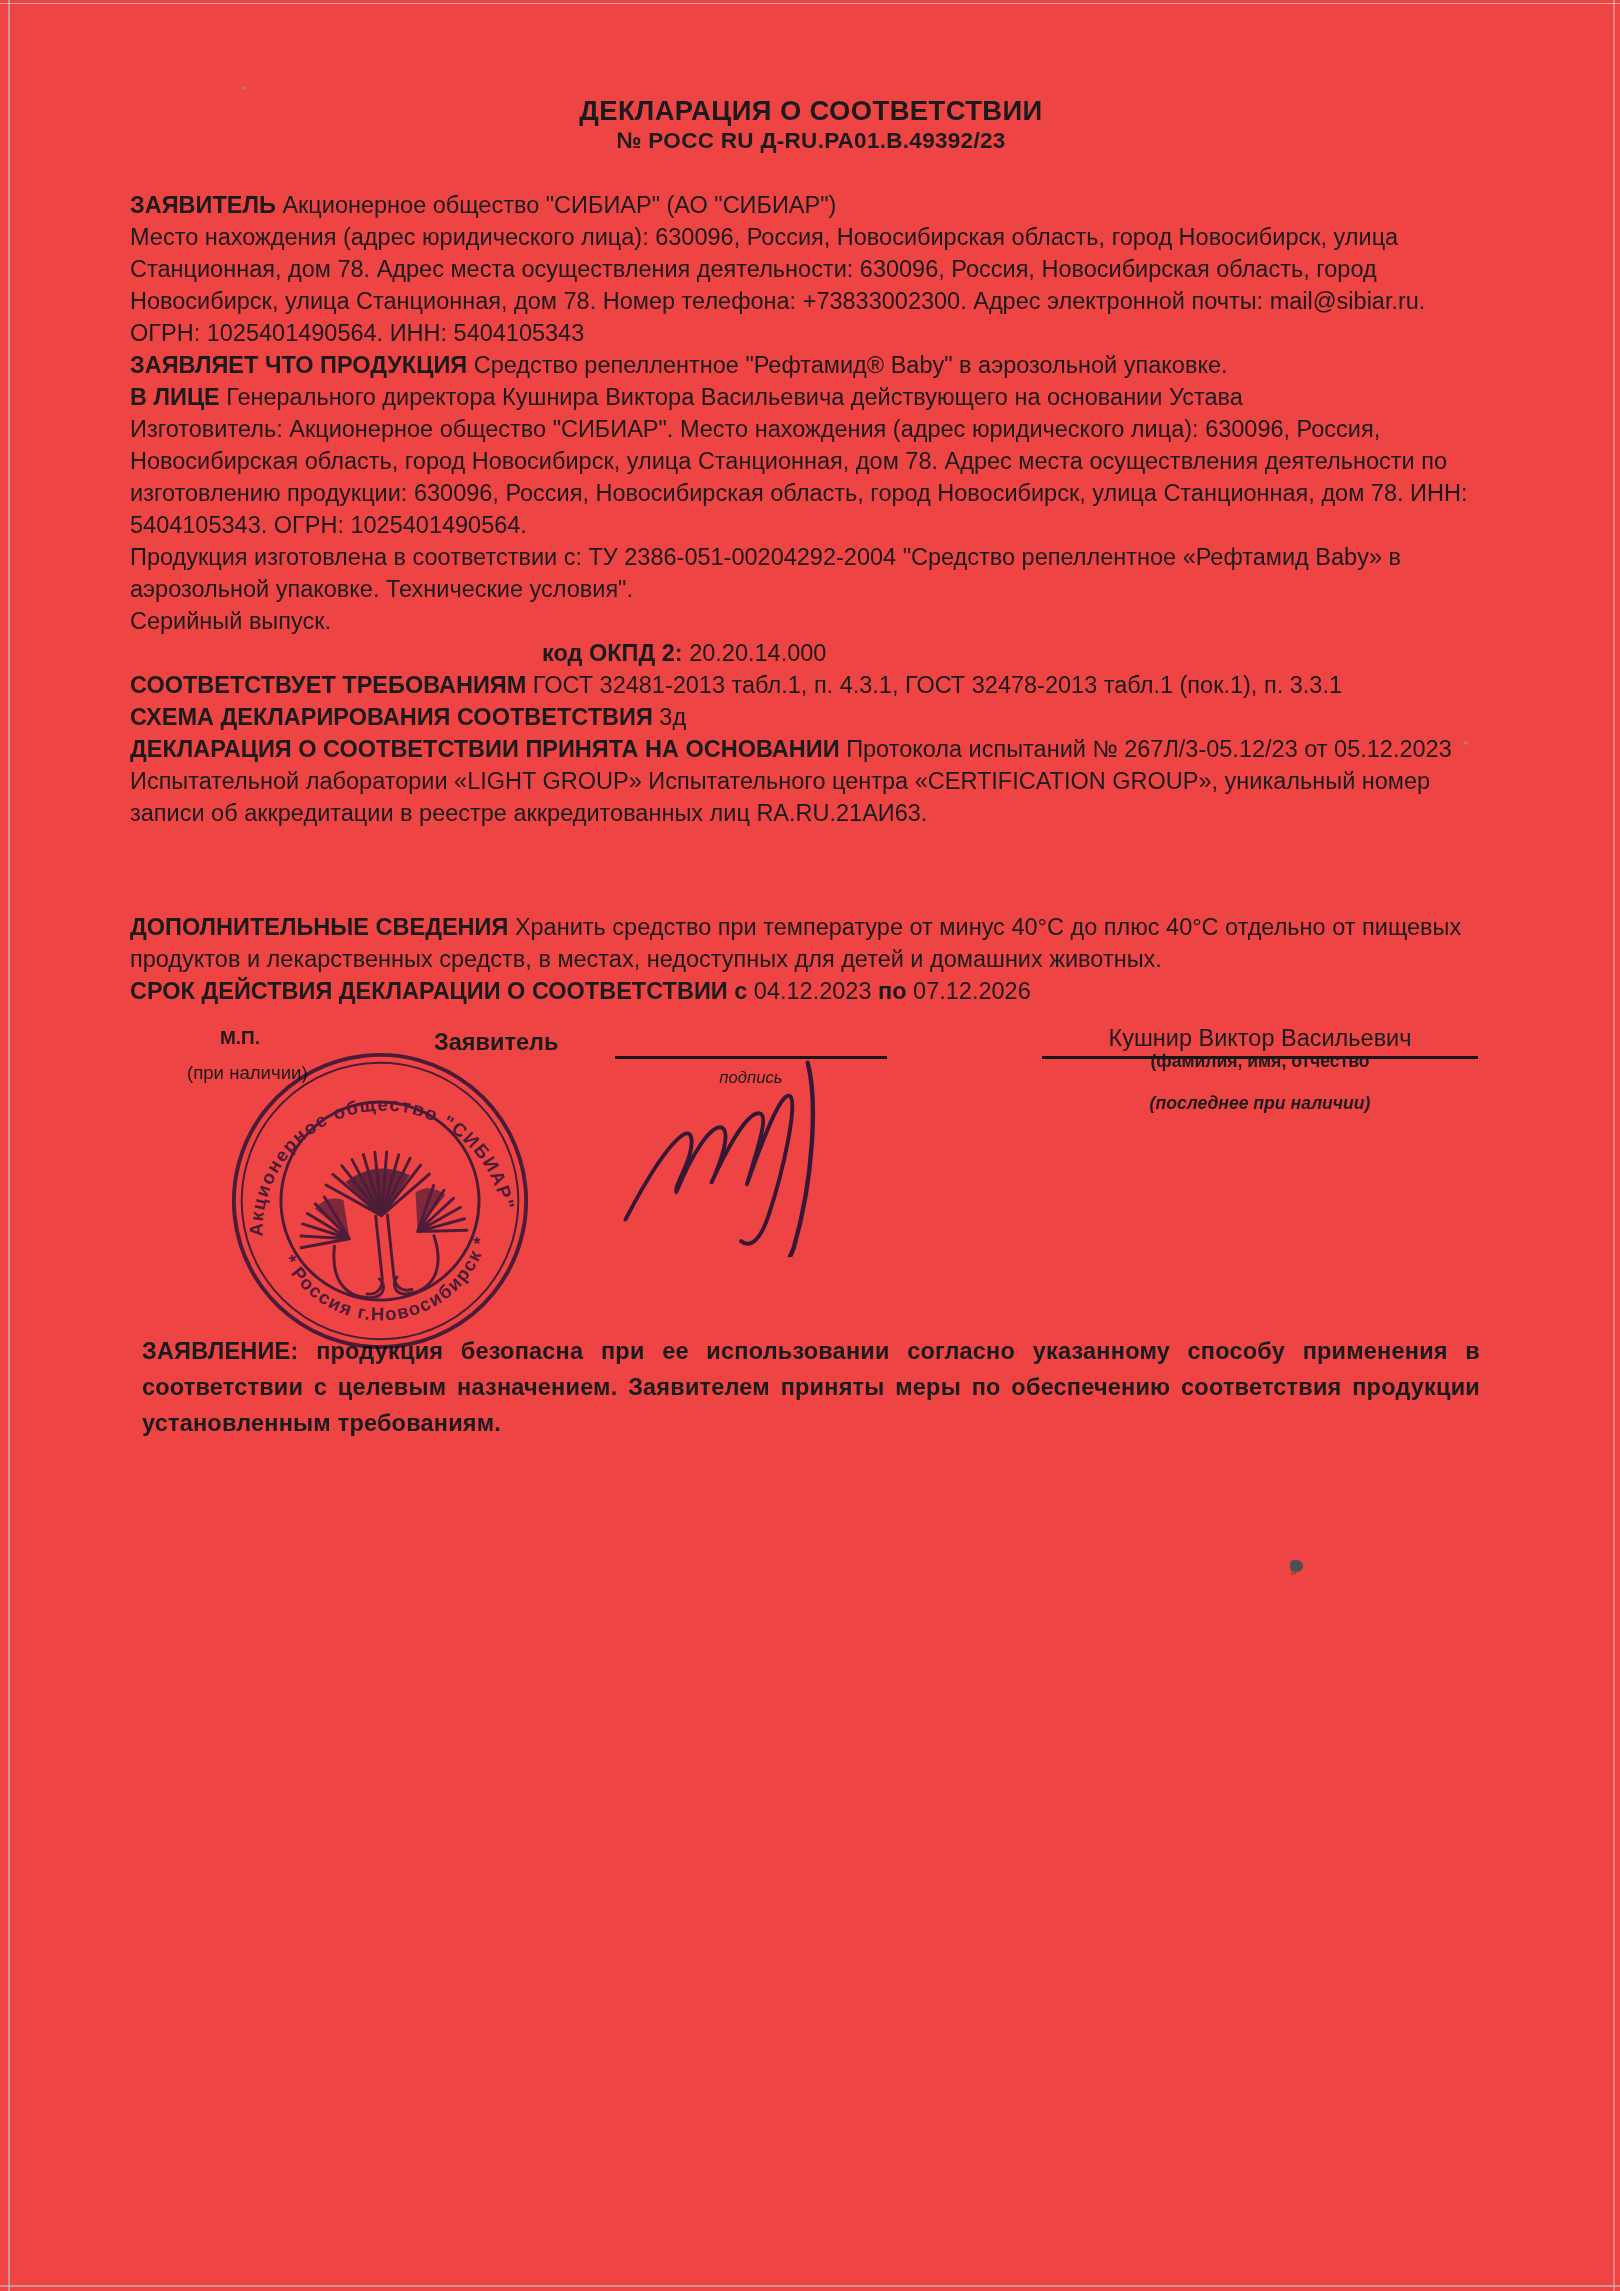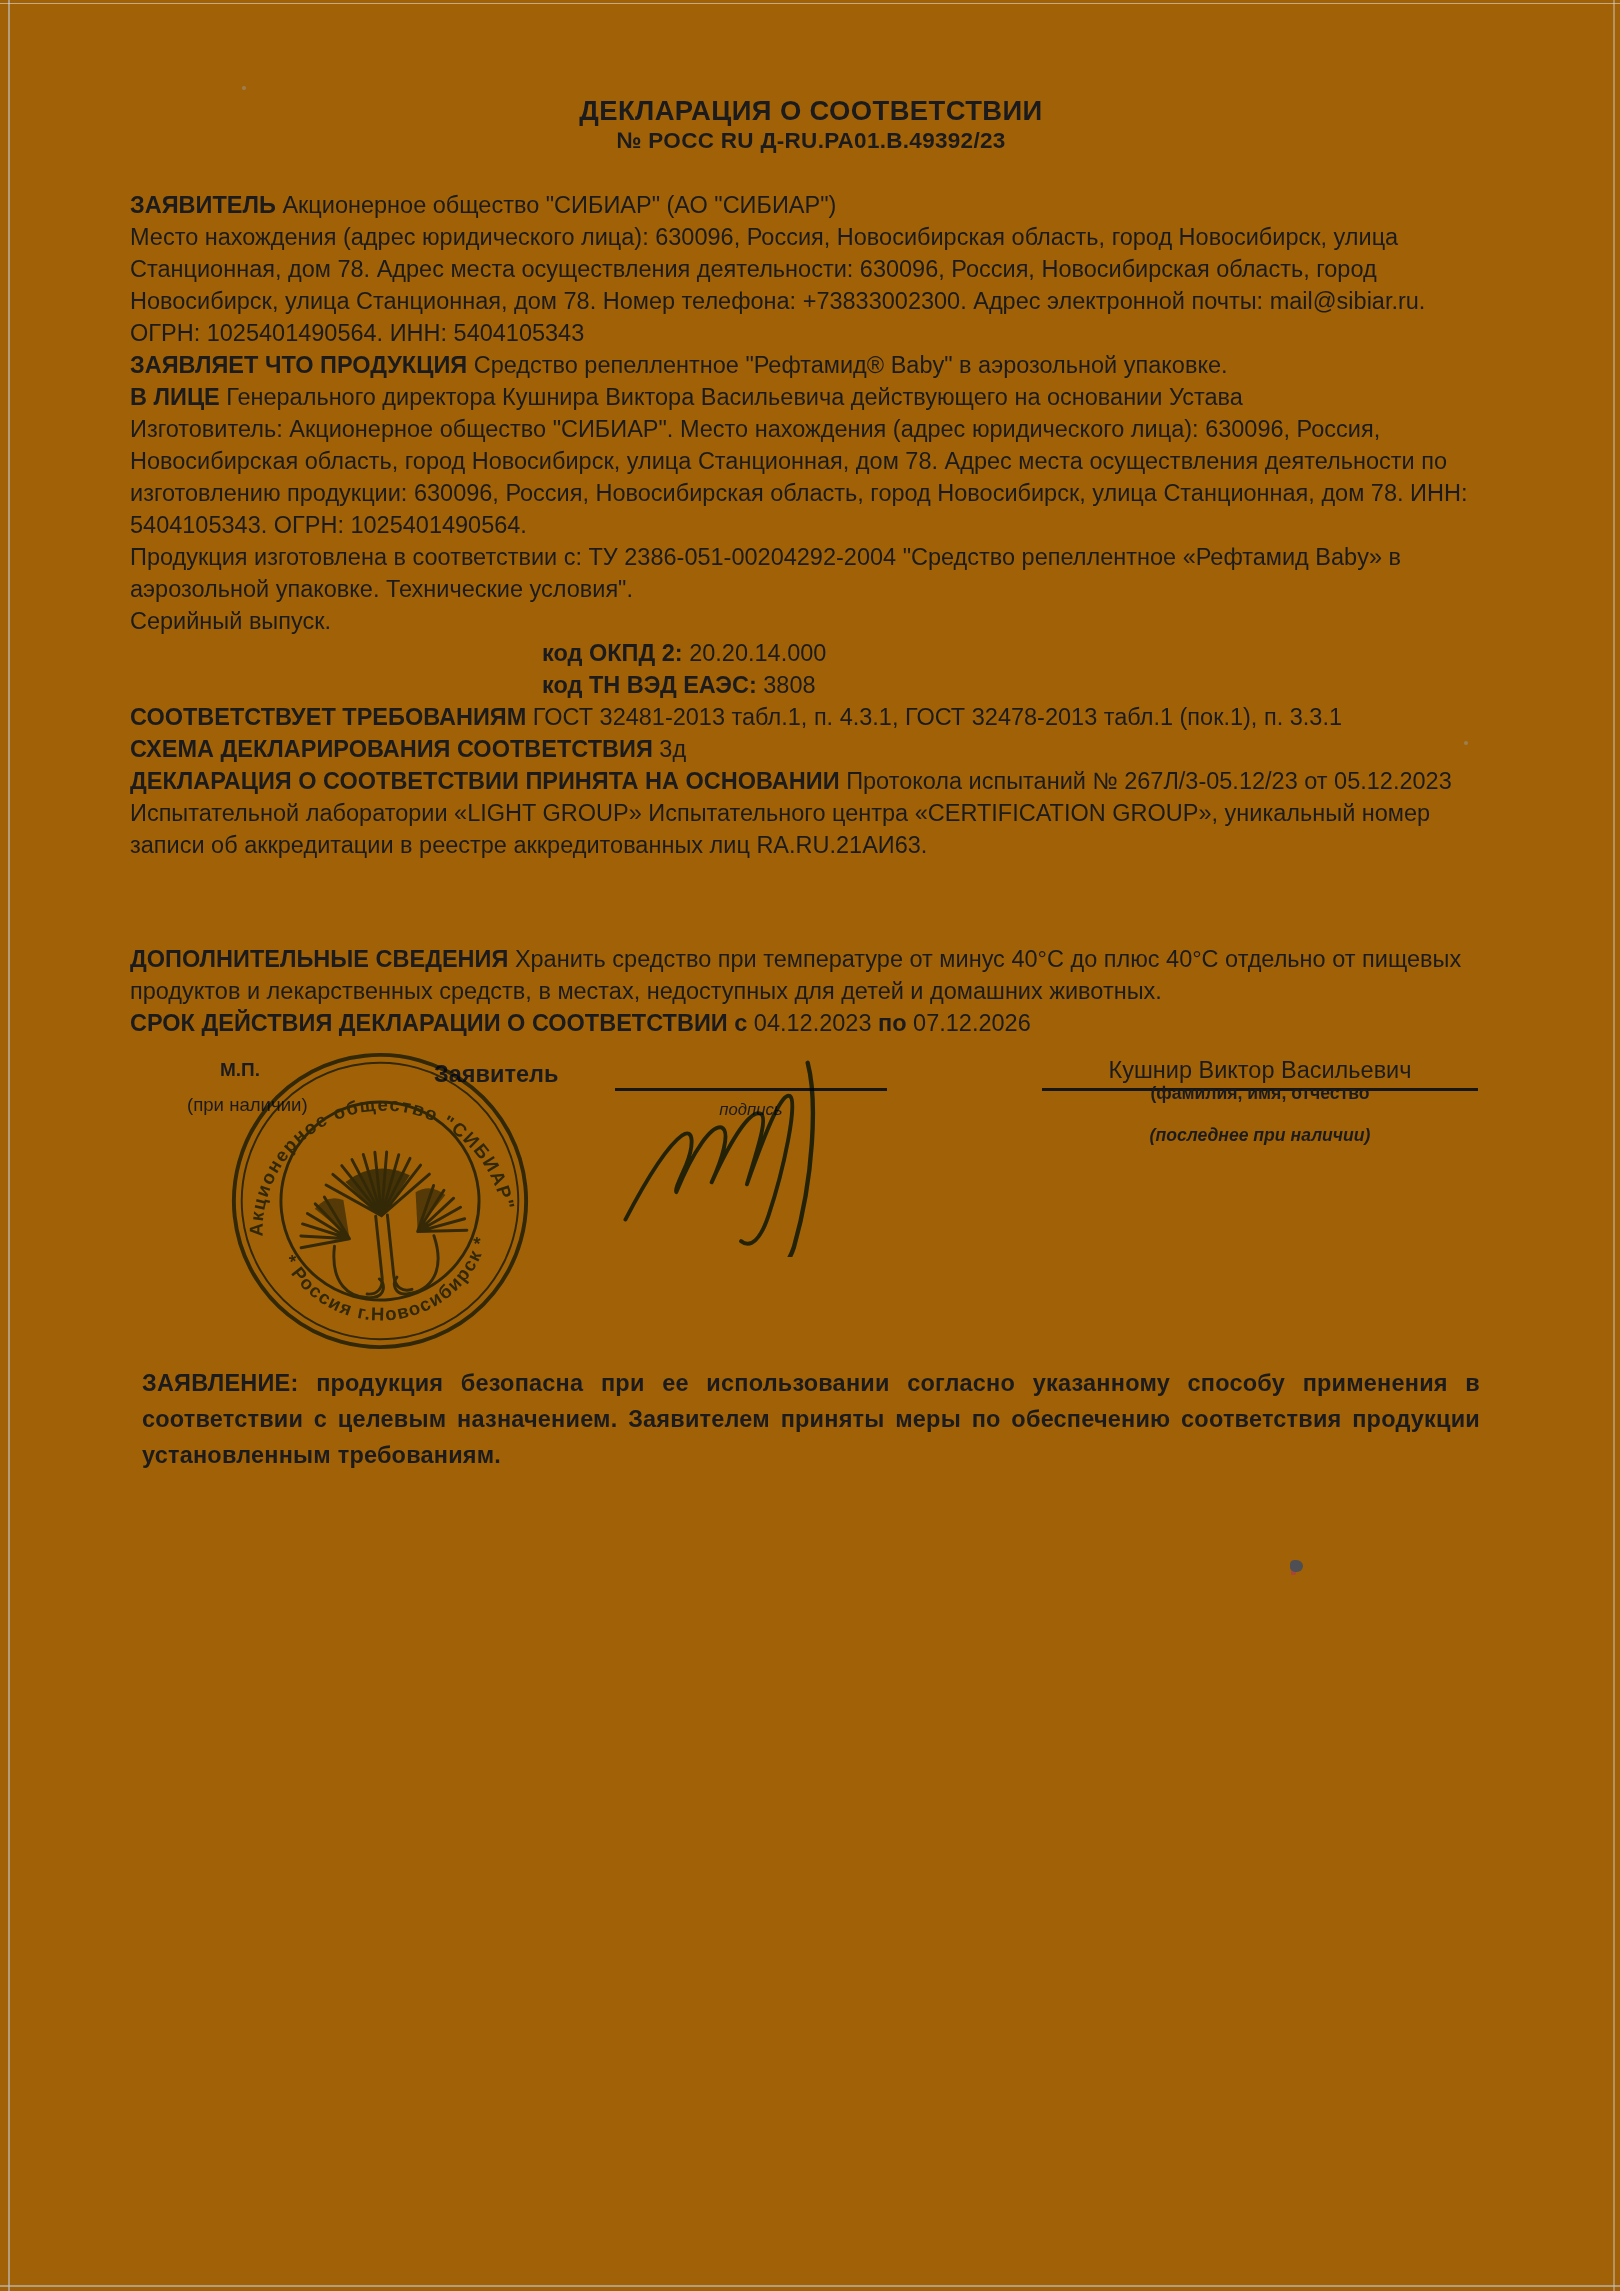--- a/index.html
+++ b/index.html
@@ -2,21 +2,21 @@
 <html lang="ru"><head>
 <meta charset="utf-8">
 <style>
   * { box-sizing: border-box; }
   html, body { margin: 0; padding: 0; background: #ffffff; }
 
   .page {
     position: relative;
     width: 1620px;
     height: 2292px;
-    background: #a16207;
+    background: #ef4444;
     font-family: "Liberation Sans", "DejaVu Sans", sans-serif;
     color: #1b1b1d;
     overflow: hidden;
   }
 
   
   .edge-left  { position:absolute; left:7.8px;  top:0; width:2px; height:100%; background:#bdbdbd; opacity:.65; }
   .edge-right { position:absolute; right:4.9px; top:0; width:2px; height:100%; background:#cfcfcf; opacity:.45; }
   .edge-bottom{ position:absolute; left:0; bottom:4.9px; width:100%; height:2px; background:#bdbdbd; opacity:.65; }
   .edge-top   { position:absolute; left:0; top:2.9px;   width:100%; height:1px; background:#dcdcdc; opacity:.6; }
@@ -90,21 +90,20 @@
     <p class="para"><b>В ЛИЦЕ</b> <span>Генерального директора Кушнира Виктора Васильевича действующего на основании Устава</span></p>
 
     <p class="para">Изготовитель: Акционерное общество "СИБИАР". Место нахождения (адрес юридического лица): 630096, Россия, Новосибирская область, город Новосибирск, улица Станционная, дом 78. Адрес места осуществления деятельности по изготовлению продукции: 630096, Россия, Новосибирская область, город Новосибирск, улица Станционная, дом 78. ИНН: 5404105343. ОГРН: 1025401490564.</p>
 
     <p class="para">Продукция изготовлена в соответствии с: ТУ 2386-051-00204292-2004 "Средство репеллентное «Рефтамид Baby» в аэрозольной упаковке. Технические условия".</p>
 
     <p class="para">Серийный выпуск.</p>
 
     <div>
       <p class="para codes-line"><b>код ОКПД 2:</b> <span>20.20.14.000</span></p>
-      <p class="para codes-line"><b>код ТН ВЭД ЕАЭС:</b> <span>3808</span></p>
     </div>
 
     <p class="para"><b>СООТВЕТСТВУЕТ ТРЕБОВАНИЯМ</b> <span>ГОСТ 32481-2013 табл.1, п. 4.3.1, ГОСТ 32478-2013 табл.1 (пок.1), п. 3.3.1</span></p>
 
     <p class="para"><b>СХЕМА ДЕКЛАРИРОВАНИЯ СООТВЕТСТВИЯ</b> <span>3д</span></p>
 
     <p class="para"><b>ДЕКЛАРАЦИЯ О СООТВЕТСТВИИ ПРИНЯТА НА ОСНОВАНИИ</b> <span>Протокола испытаний № 267Л/3-05.12/23 от 05.12.2023 Испытательной лаборатории «LIGHT GROUP» Испытательного центра «CERTIFICATION GROUP», уникальный номер записи об аккредитации в реестре аккредитованных лиц RA.RU.21АИ63.</span></p>
 
     <div class="spacer"></div>
 

